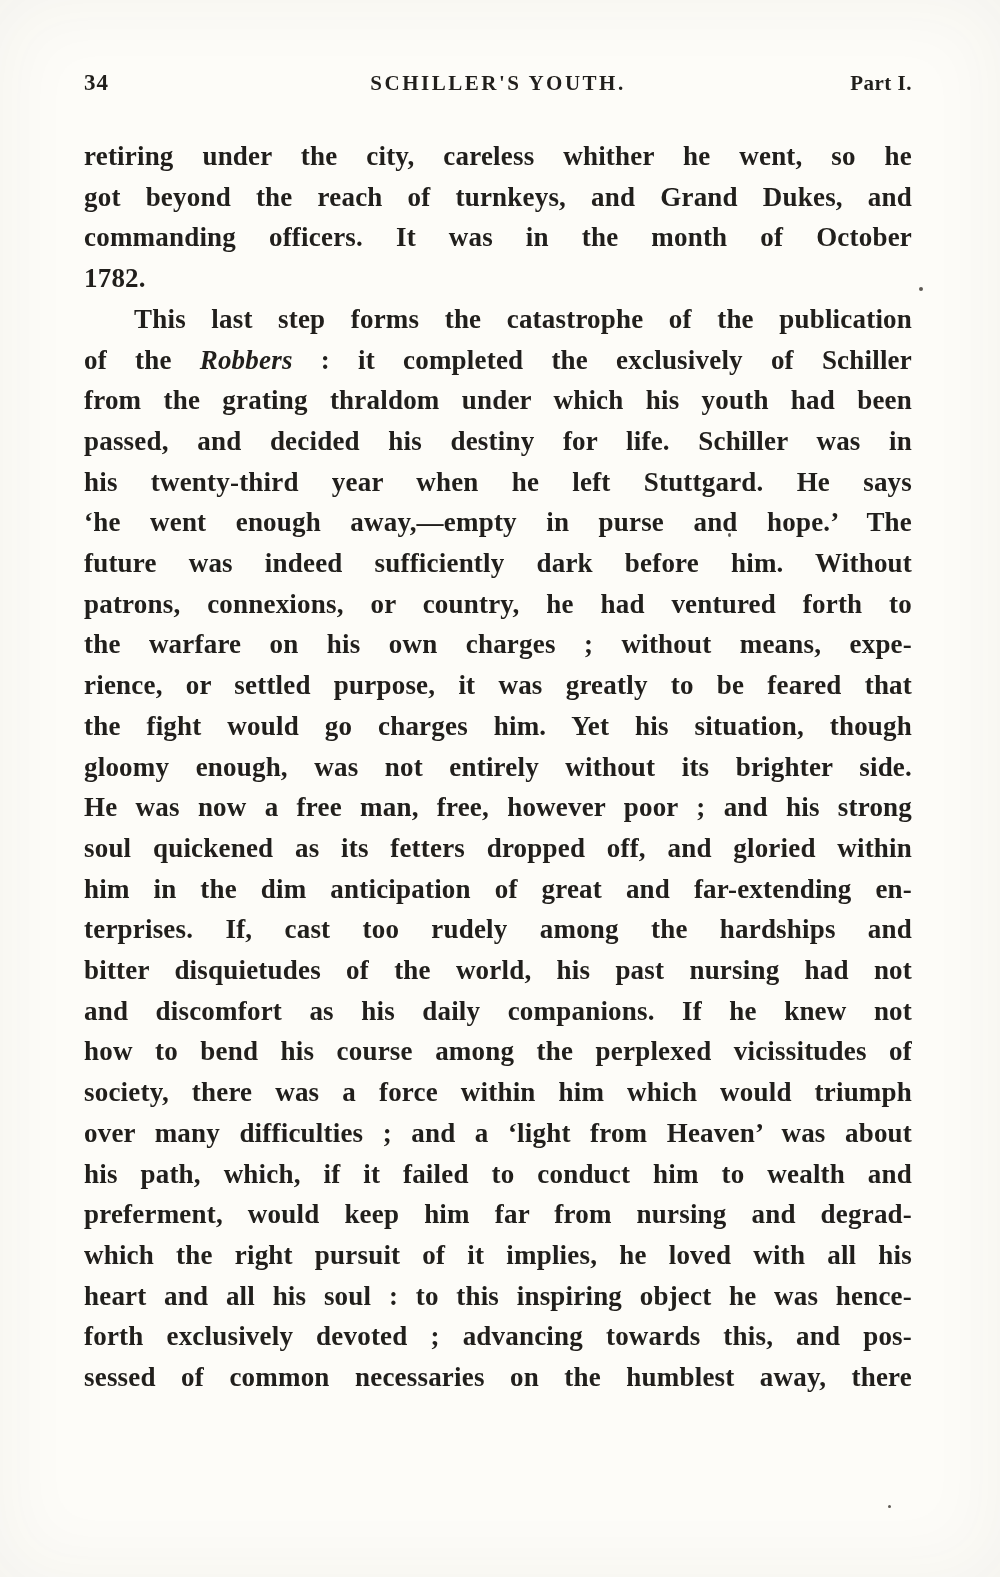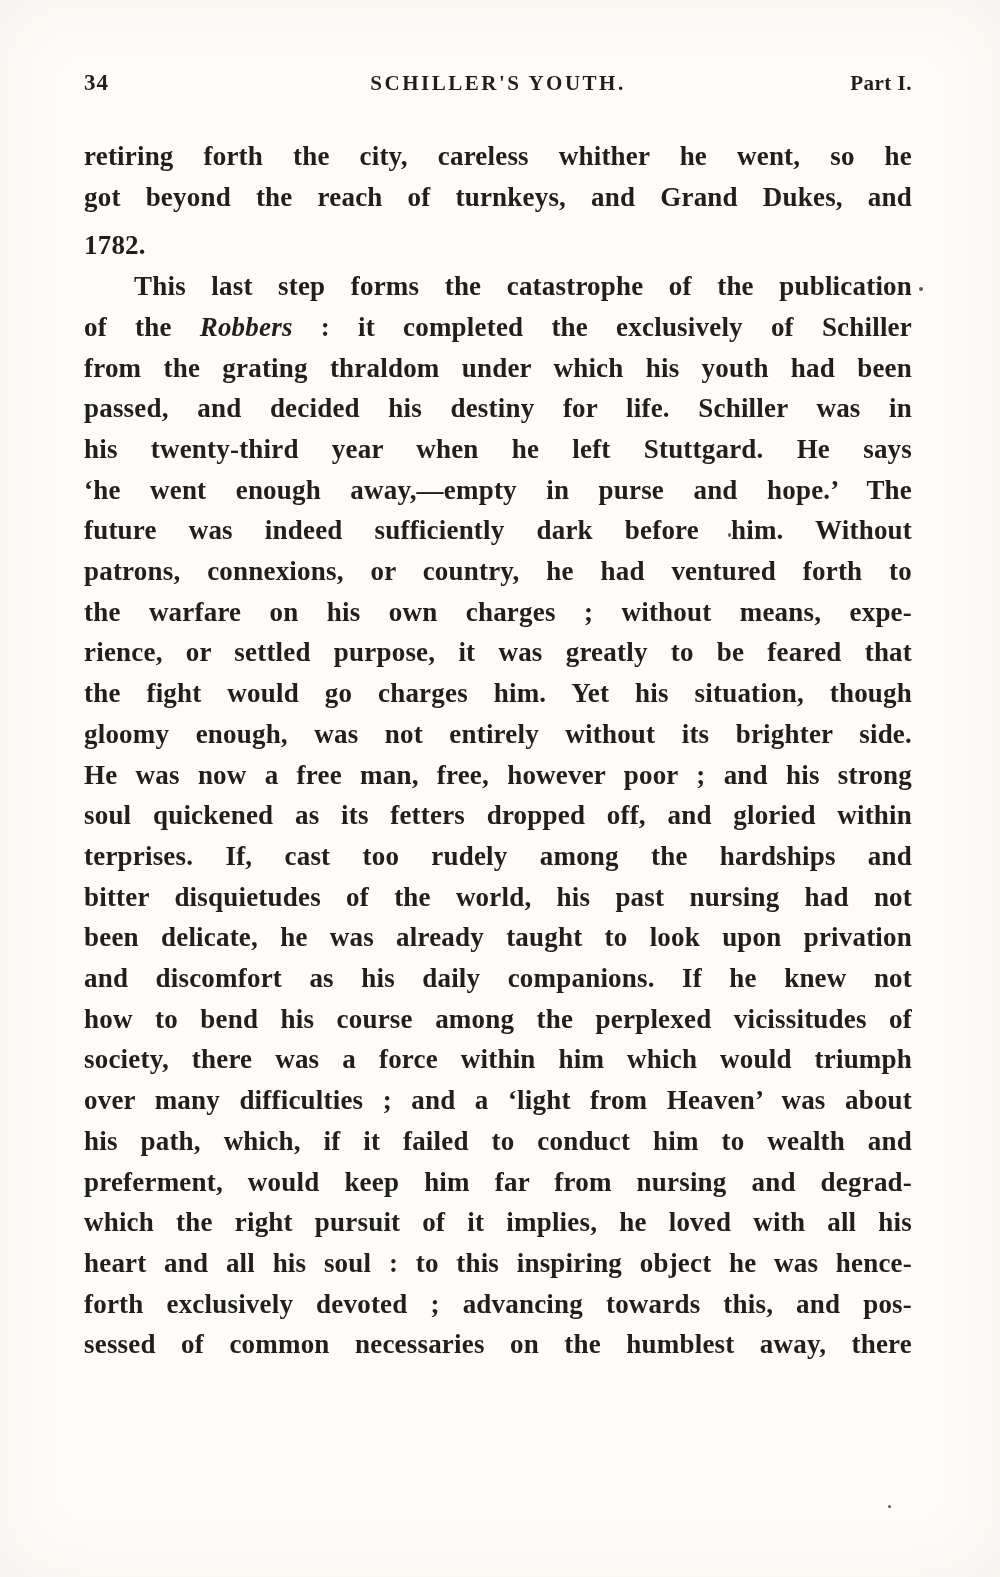--- a/index.html
+++ b/index.html
@@ -59,21 +59,20 @@
     word-spacing:1.5px;
   }
   .line{
     text-align:justify;
     text-align-last:justify;
     white-space:nowrap; 
   }
   .line.no-justify{
     text-align-last:left;
     white-space:normal;
-    margin-top:8px;
   }
   .line.indent{
     text-indent:50px;
   }
   .line i{
     font-style:italic;
   }
   .speck{
     position:absolute;
     background:rgba(40,35,30,0.75);
@@ -88,40 +87,41 @@
 
 <div class="page">
 
   <header class="running-head">
     <span class="pageno">34</span>
     <span class="title">SCHILLER'S YOUTH.</span>
     <span class="part">Part I.</span>
   </header>
 
   <main class="body-text">
-      <div class="line">retiring forth the city, careless whither he went, so he</div>
+      <div class="line">retiring under the city, careless whither he went, so he</div>
       <div class="line">got beyond the reach of turnkeys, and Grand Dukes, and</div>
+      <div class="line">commanding officers.  It was in the month of October</div>
       <div class="line no-justify">1782.</div>
       <div class="line indent">This last step forms the catastrophe of the publication</div>
       <div class="line"><span>of the </span><i>Robbers</i><span> :  it completed the exclusively of Schiller</span></div>
       <div class="line">from the grating thraldom under which his youth had been</div>
       <div class="line">passed, and decided his destiny for life.  Schiller was in</div>
       <div class="line">his twenty-third year when he left Stuttgard.  He says</div>
       <div class="line">‘he went enough away,—empty in purse and hope.’  The</div>
       <div class="line">future was indeed sufficiently dark before him.  Without</div>
       <div class="line">patrons, connexions, or country, he had ventured forth to</div>
       <div class="line">the warfare on his own charges ;  without means, expe-</div>
       <div class="line">rience, or settled purpose, it was greatly to be feared that</div>
       <div class="line">the fight would go charges him.  Yet his situation, though</div>
       <div class="line">gloomy enough, was not entirely without its brighter side.</div>
       <div class="line">He was now a free man, free, however poor ; and his strong</div>
       <div class="line">soul quickened as its fetters dropped off, and gloried within</div>
+      <div class="line">him in the dim anticipation of great and far-extending en-</div>
       <div class="line">terprises.  If, cast too rudely among the hardships and</div>
       <div class="line">bitter disquietudes of the world, his past nursing had not</div>
-      <div class="line">been delicate, he was already taught to look upon privation</div>
       <div class="line">and discomfort as his daily companions.  If he knew not</div>
       <div class="line">how to bend his course among the perplexed vicissitudes of</div>
       <div class="line">society, there was a force within him which would triumph</div>
       <div class="line">over many difficulties ; and a ‘light from Heaven’ was about</div>
       <div class="line">his path, which, if it failed to conduct him to wealth and</div>
       <div class="line">preferment, would keep him far from nursing and degrad-</div>
       <div class="line">which the right pursuit of it implies, he loved with all his</div>
       <div class="line">heart and all his soul :  to this inspiring object he was hence-</div>
       <div class="line">forth exclusively devoted ; advancing towards this, and pos-</div>
       <div class="line">sessed of common necessaries on the humblest away, there</div>

